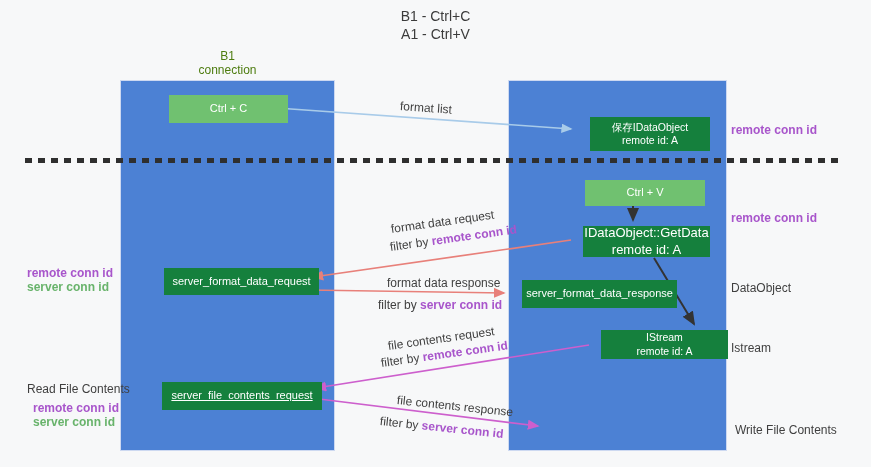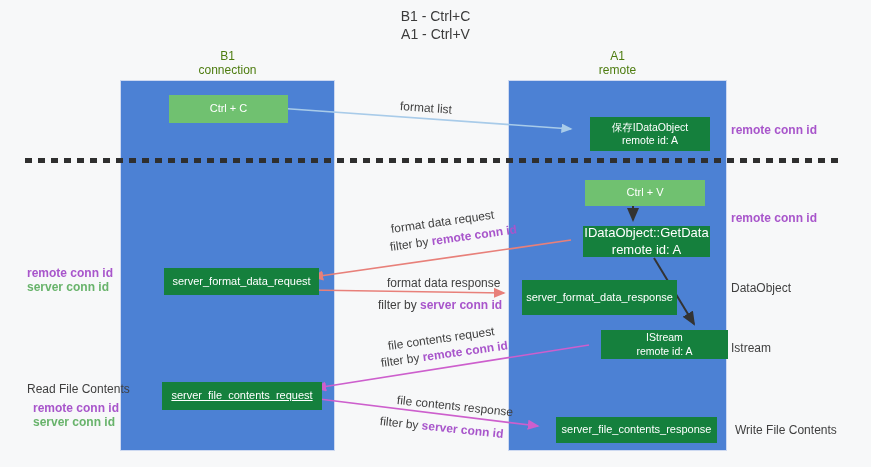--- a/index.html
+++ b/index.html
@@ -41,21 +41,21 @@
     box-sizing:border-box;
     margin-left:12px;
   }
   .box.green{background:#70c170;}
   .box.orange{background:#15803d;text-align:right;}
   .box-ctrl-c{left:157px;top:95px;width:119px;height:28px;}
   .box-save{left:578px;top:117px;width:120px;height:34px;font-size:10.5px;}
   .box-ctrl-v{left:573px;top:180px;width:120px;height:26px;}
   .box-getdata{left:571px;top:226px;width:127px;height:31px;font-size:13px;}
   .box-fmt-req{left:152px;top:268px;width:155px;height:27px;}
-  .box-fmt-res{left:510px;top:280px;width:155px;height:35px;}
+  .box-fmt-res{left:510px;top:280px;width:155px;height:28px;}
   .box-istream{left:589px;top:330px;width:127px;height:29px;font-size:10.5px;}
   .box-file-req{left:150px;top:382px;width:160px;height:28px;text-decoration:underline;}
   .box-file-res{left:544px;top:417px;width:161px;height:26px;}
   svg.overlay{position:absolute;left:0;top:0;pointer-events:none;}
   .alabel{
     position:absolute;font-size:12px;color:#3f3f3f;white-space:nowrap;
     transform-origin:left center;
   }
   .alabel .key{font-weight:bold;color:#a855cb;}
   .rot-up{transform:rotate(-8deg);}
@@ -73,24 +73,20 @@
 <div class="canvas">
 
   <div class="title">
     <div>B1 - Ctrl+C</div>
     <div>A1 - Ctrl+V</div>
   </div>
 
   <div class="lane-header left">
     <div>B1</div>
     <div>connection</div>
-  </div>
-  <div class="lane-header right">
-    <div>A1</div>
-    <div>remote</div>
   </div>
 
   <div class="lane left"></div>
   <div class="lane right"></div>
 
   <div class="divider"></div>
 
   <svg class="overlay" width="871" height="467">
     <defs>
       <marker id="m-blue" markerWidth="9" markerHeight="8" refX="6" refY="3" orient="auto">
@@ -143,23 +139,20 @@
 
   <div class="box orange box-istream">
     <span>IStream</span>
     <span>remote id: A</span>
   </div>
 
   <div class="box orange box-file-req">
     <span>server_file_contents_request</span>
   </div>
 
-  <div class="box orange box-file-res">
-    <span>server_file_contents_response</span>
-  </div>
 
   <div class="alabel rot-slight" style="left:400px;top:99px;">format list</div>
 
   <div class="alabel rot-up" style="left:391px;top:222px;">format data request</div>
   <div class="alabel rot-up" style="left:390px;top:240px;">
     <span>filter by </span><span class="key">remote conn id</span>
   </div>
 
   <div class="alabel" style="left:387px;top:276px;">format data response</div>
   <div class="alabel" style="left:378px;top:298px;">

